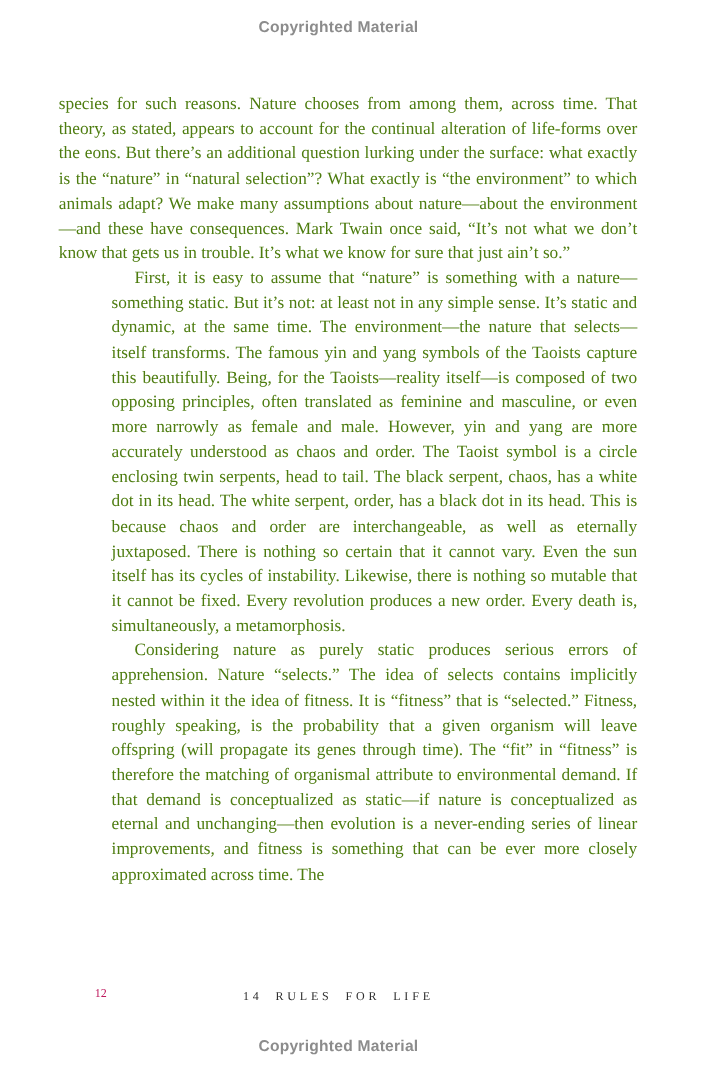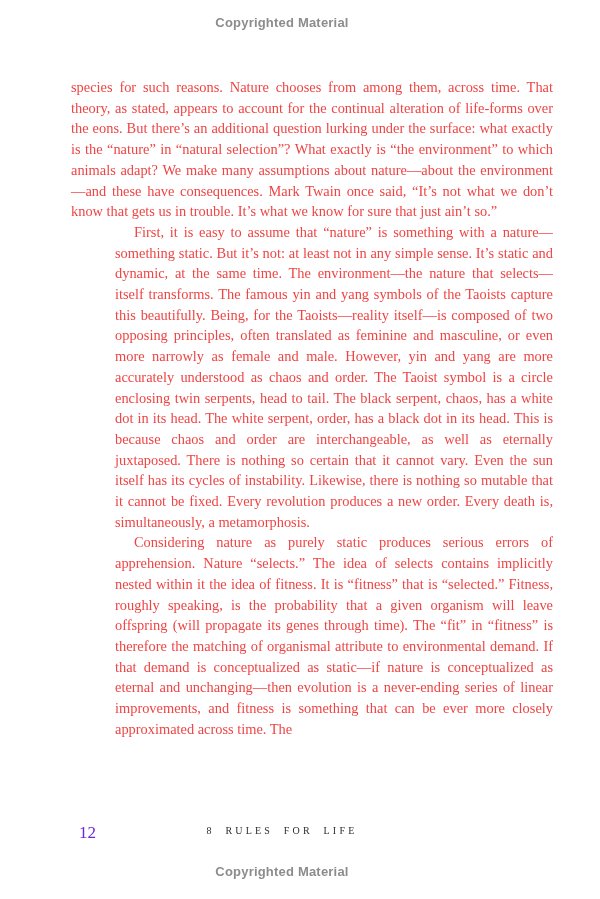--- a/index.html
+++ b/index.html
@@ -24,43 +24,43 @@
     font-weight: 700;
     font-size: 13px;
     color: #8c8c8c;
     letter-spacing: 0.2px;
   }
   .copyright-top { top: 15px; }
   .copyright-bottom { top: 864px; }
   .body-text {
     position: absolute;
     top: 77px;
-    left: 71px;
+    left: 49px;
     width: 482px;
     font-size: 14.4px;
     line-height: 20.7px;
-    color: #ef4444;
+    color: #4d7c0f;
     text-align: justify;
   }
   .para { margin: 0; padding: 0; }
   .para.indent { text-indent: 19px; margin-left: 44px; }
   .it { }
   .footer {
     position: absolute;
     top: 822px;
     left: 0;
     width: 100%;
     height: 18px;
   }
   .folio {
     position: absolute;
     left: 79px;
     top: 1px;
-    font-size: 17px;
-    color: #6d28d9;
+    font-size: 10px;
+    color: #be185d;
   }
   .running-title {
     position: absolute;
     left: 0;
     width: 100%;
     text-align: center;
     top: 3px;
     font-size: 10px;
     letter-spacing: 3.2px;
     word-spacing: 5px;
@@ -75,18 +75,18 @@
   <div class="copyright-banner copyright-top">Copyrighted Material</div>
 
   <div class="body-text" id="body-text">
       <p class="para"><span>species for such reasons. Nature chooses from among them, across time. That theory, as stated, appears to account for the continual alteration of life-forms over the eons. But there’s an additional question lurking under the surface: what exactly is the “nature” in “natural selection”? What exactly is “the environment” to which animals adapt? We make many assumptions about nature—about the environment—and these have consequences. Mark Twain once said, “It’s not what we don’t know that gets us in trouble. It’s what we know for sure that just ain’t so.”</span></p>
       <p class="para indent"><span>First, it is easy to assume that “nature” is something with a nature—something static. But it’s not: at least not in any simple sense. It’s static and dynamic, at the same time. The environment—the nature that selects—itself transforms. The famous yin and yang symbols of the Taoists capture this beautifully. Being, for the Taoists—reality itself—is composed of two opposing principles, often translated as feminine and masculine, or even more narrowly as female and male. However, yin and yang are more accurately understood as chaos and order. The Taoist symbol is a circle enclosing twin serpents, head to tail. The black serpent, chaos, has a white dot in its head. The white serpent, order, has a black dot in its head. This is because chaos and order are interchangeable, as well as eternally juxtaposed. There is nothing so certain that it cannot vary. Even the sun itself has its cycles of instability. Likewise, there is nothing so mutable that it cannot be fixed. Every revolution produces a new order. Every death is, simultaneously, a metamorphosis.</span></p>
       <p class="para indent"><span>Considering nature as purely static produces serious errors of apprehension. Nature “selects.” The idea of </span><span class="it">selects</span><span> contains implicitly nested within it the idea of </span><span class="it">fitness</span><span>. It is “fitness” that is “selected.” Fitness, roughly speaking, is the probability that a given organism will leave offspring (will propagate its genes through time). The “fit” in “fitness” is therefore the matching of organismal attribute to environmental demand. If that demand is conceptualized as static—if nature is conceptualized as eternal and unchanging—then evolution is a never-ending series of linear improvements, and fitness is something that can be ever more closely approximated across time. The</span></p>
     </div>
 
   <div class="footer">
     <span class="folio">12</span>
-    <div class="running-title">8 RULES FOR LIFE</div>
+    <div class="running-title">14 RULES FOR LIFE</div>
   </div>
 
   <div class="copyright-banner copyright-bottom">Copyrighted Material</div>
 
 </div>
 
 </body></html>

